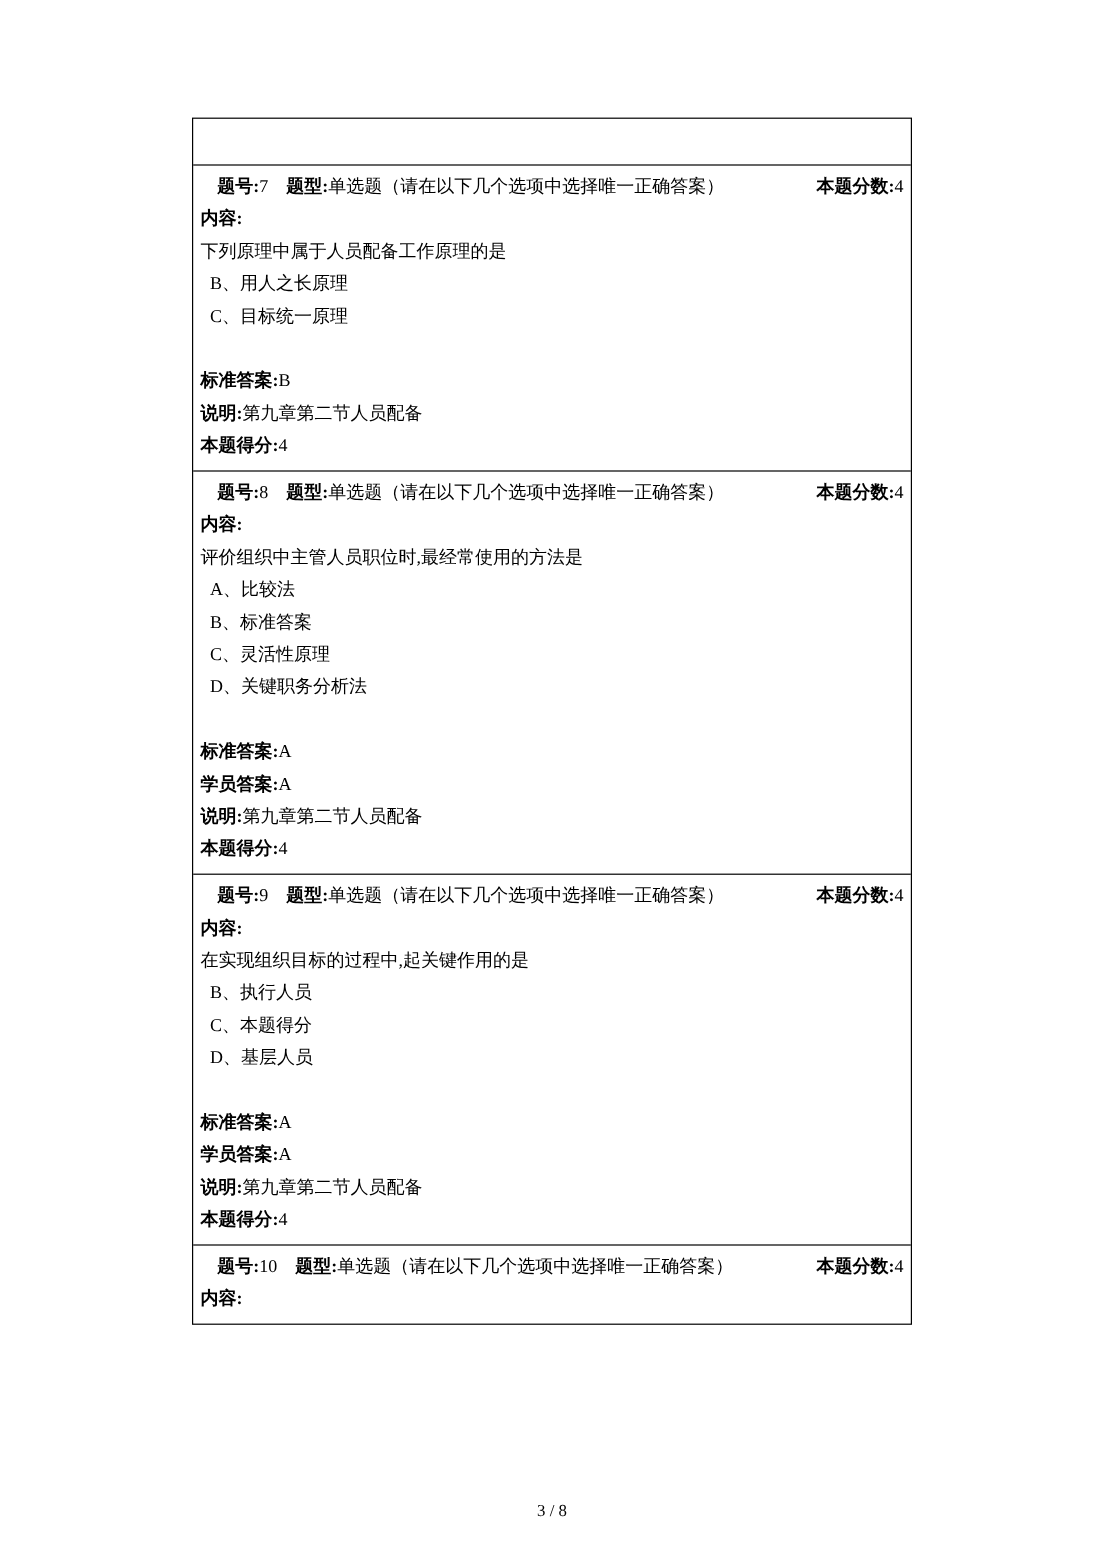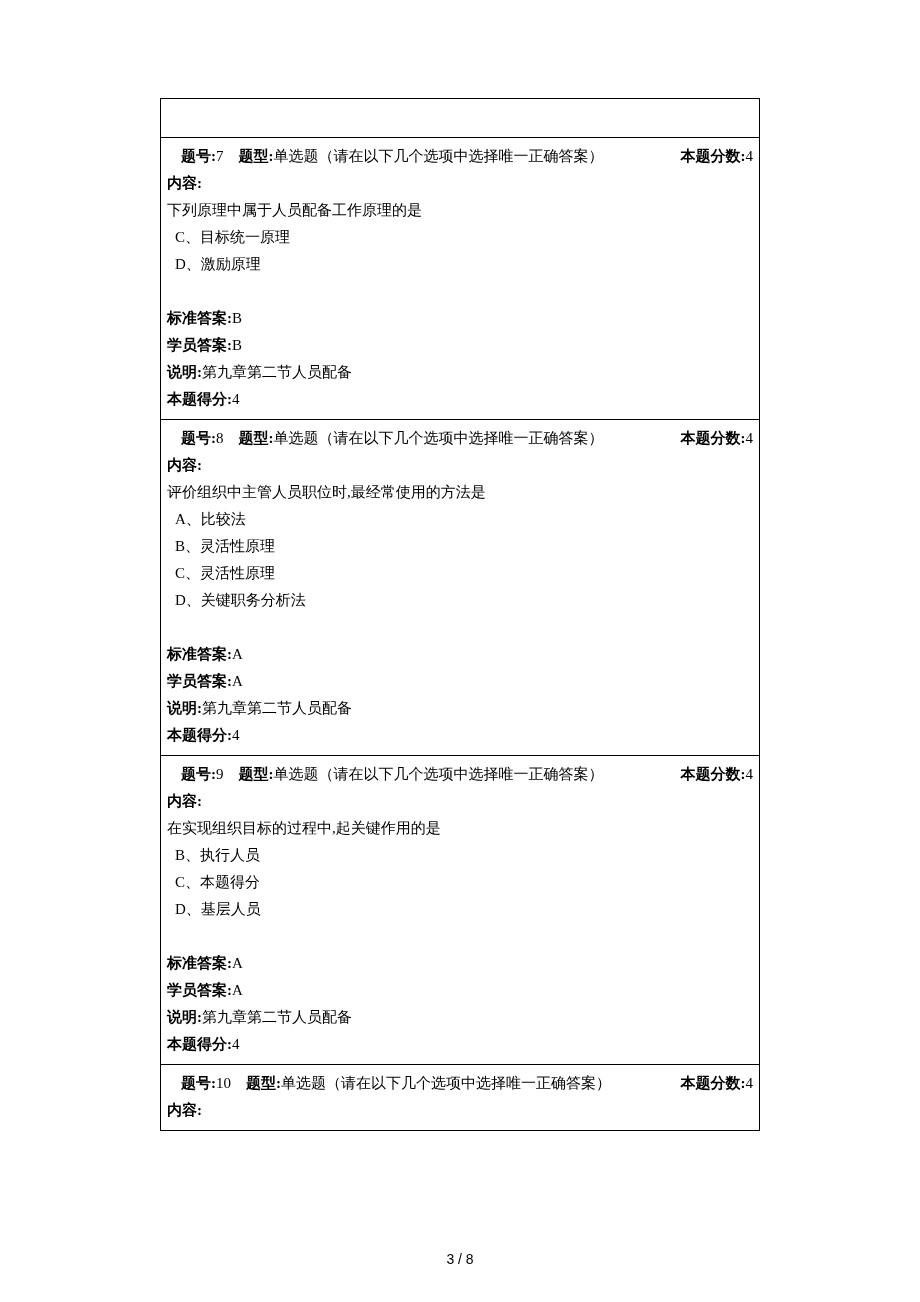--- a/index.html
+++ b/index.html
@@ -38,21 +38,21 @@
   .indent-hdr { padding-left: 14px; }
   .opt { padding-left: 8px; }
   .score-right {
     margin-left: auto;
   }
   .pagenum {
     position: absolute;
     bottom: 30px;
     width: calc(920px - 320px);
     text-align: center;
-    font-family: Liberation Sans, sans-serif;
+    font-family: Liberation Serif, serif;
     font-size: 14px;
   }
 </style>
 </head>
 <body>
 
 <div class="page">
   <div class="table-border">
 
     <div class="cell">&nbsp;</div>
@@ -63,44 +63,43 @@
           <span class="lbl">题号:</span><span>7</span>
           &nbsp;&nbsp;
           <span class="lbl">题型:</span><span>单选题（请在以下几个选项中选择唯一正确答案）</span>
         </span>
         <span class="score-right">
           <span class="lbl">本题分数:</span><span>4</span>
         </span>
       </div>
       <div><span class="lbl">内容:</span></div>
       <div>下列原理中属于人员配备工作原理的是</div>
+      <div class="opt">B、用人之长原理</div>
       <div class="opt">C、目标统一原理</div>
-      <div class="opt">D、激励原理</div>
       <br>
       <div><span class="lbl">标准答案:</span><span>B</span></div>
-      <div><span class="lbl">学员答案:</span><span>B</span></div>
       <div><span class="lbl">说明:</span><span>第九章第二节人员配备</span></div>
       <div><span class="lbl">本题得分:</span><span>4</span></div>
     </div>
 
     <div class="row-sep cell">
       <div class="hdr-line">
         <span class="indent-hdr">
           <span class="lbl">题号:</span><span>8</span>
           &nbsp;&nbsp;
           <span class="lbl">题型:</span><span>单选题（请在以下几个选项中选择唯一正确答案）</span>
         </span>
         <span class="score-right">
           <span class="lbl">本题分数:</span><span>4</span>
         </span>
       </div>
       <div><span class="lbl">内容:</span></div>
       <div>评价组织中主管人员职位时,最经常使用的方法是</div>
       <div class="opt">A、比较法</div>
-      <div class="opt">B、灵活性原理</div>
+      <div class="opt">B、标准答案</div>
       <div class="opt">C、灵活性原理</div>
       <div class="opt">D、关键职务分析法</div>
       <br>
       <div><span class="lbl">标准答案:</span><span>A</span></div>
       <div><span class="lbl">学员答案:</span><span>A</span></div>
       <div><span class="lbl">说明:</span><span>第九章第二节人员配备</span></div>
       <div><span class="lbl">本题得分:</span><span>4</span></div>
     </div>
 
     <div class="row-sep cell">

